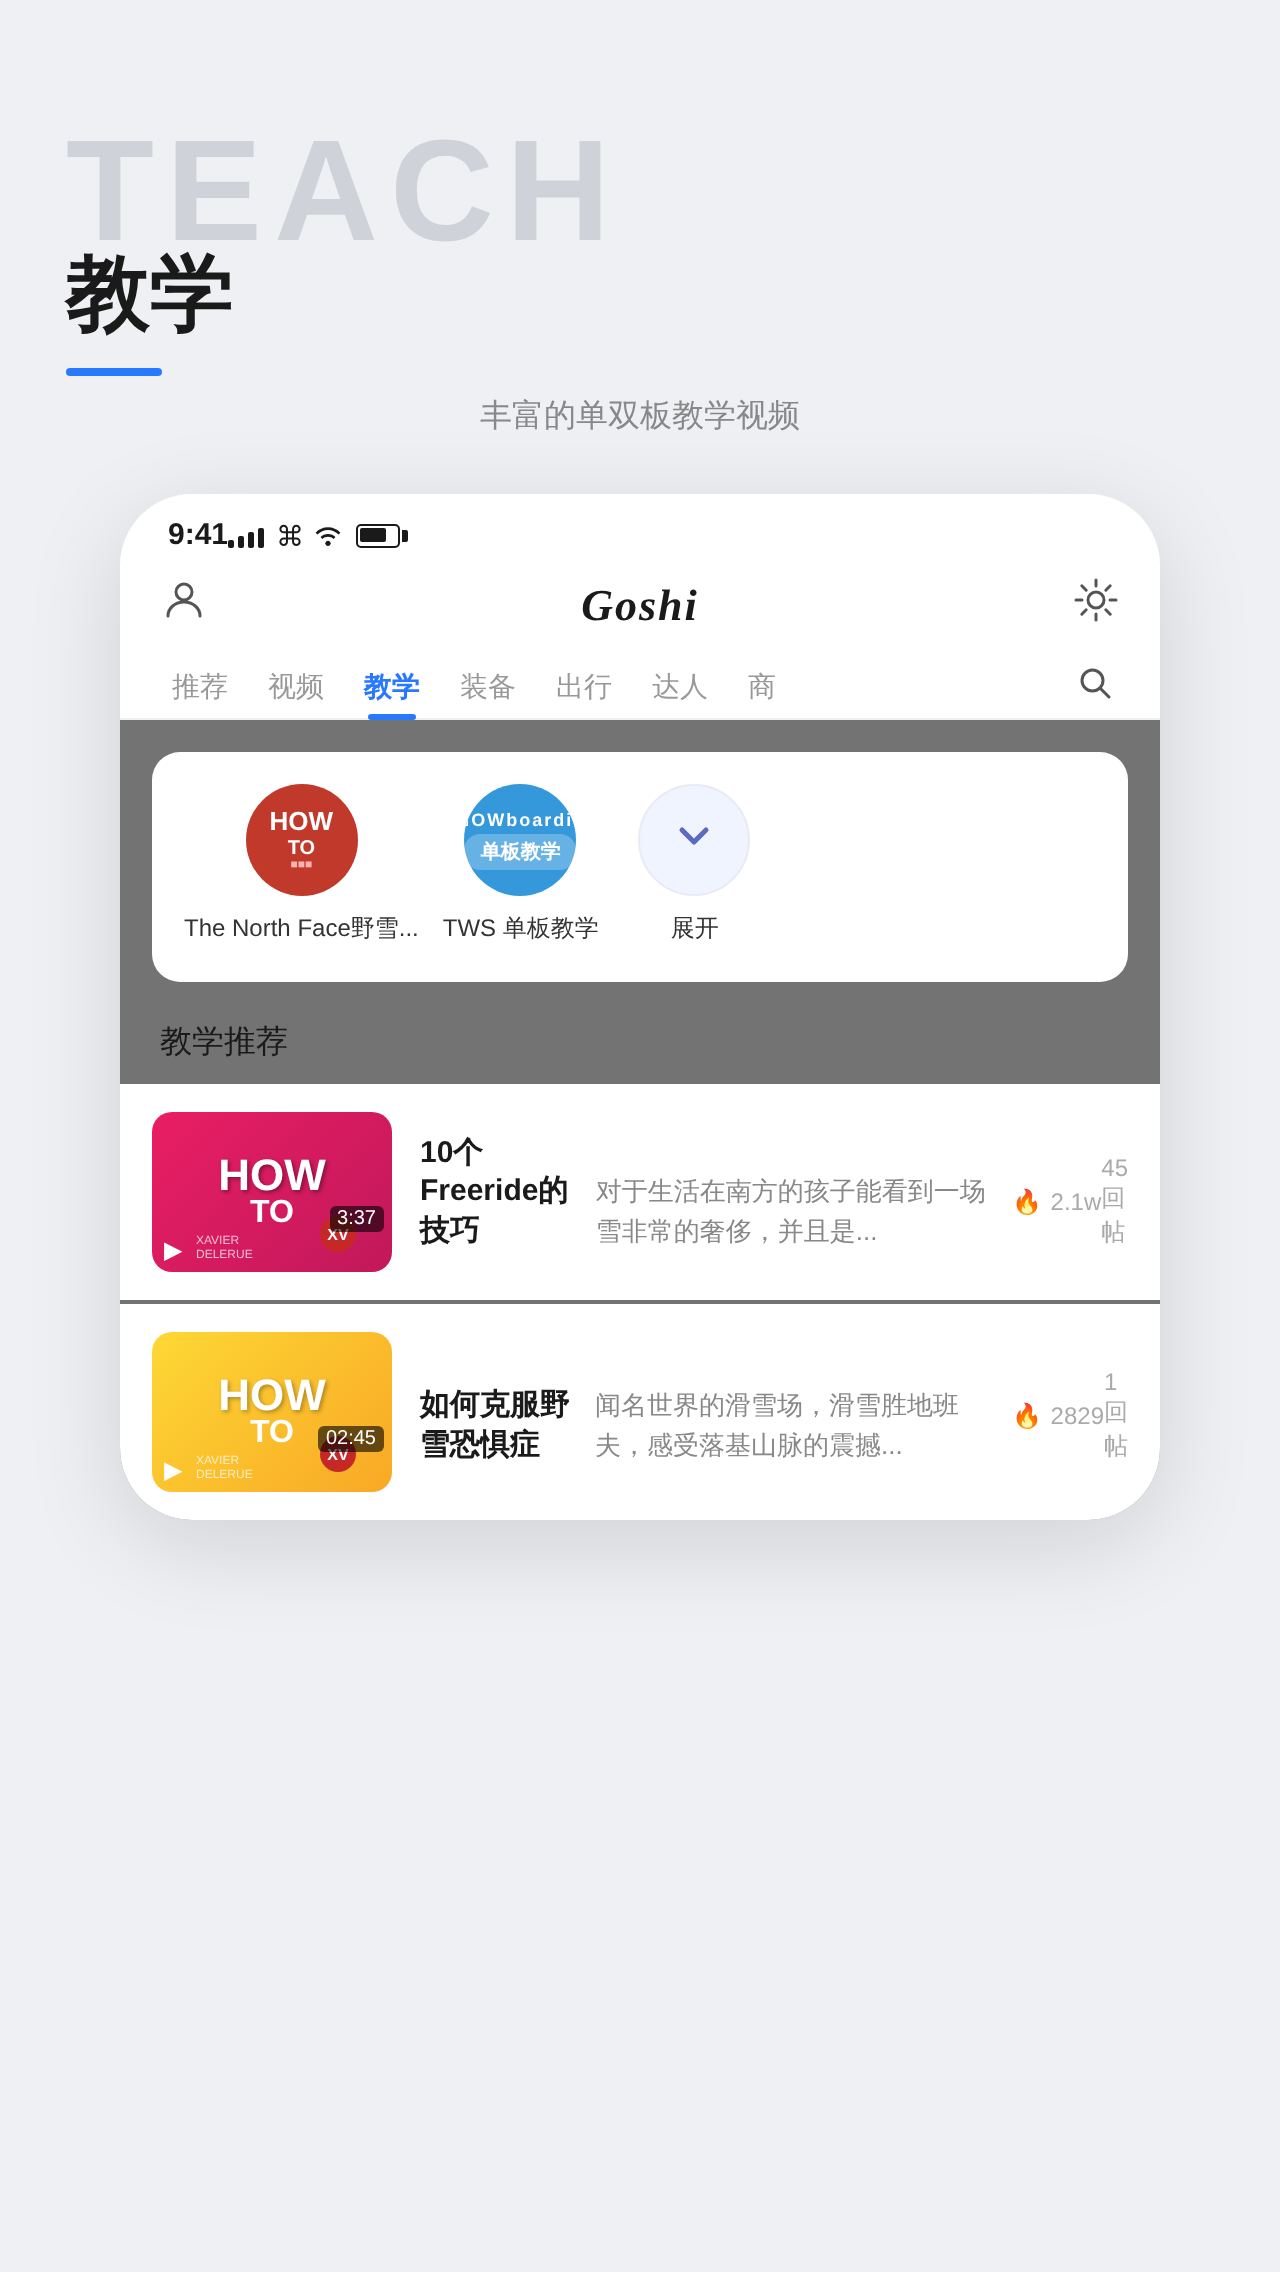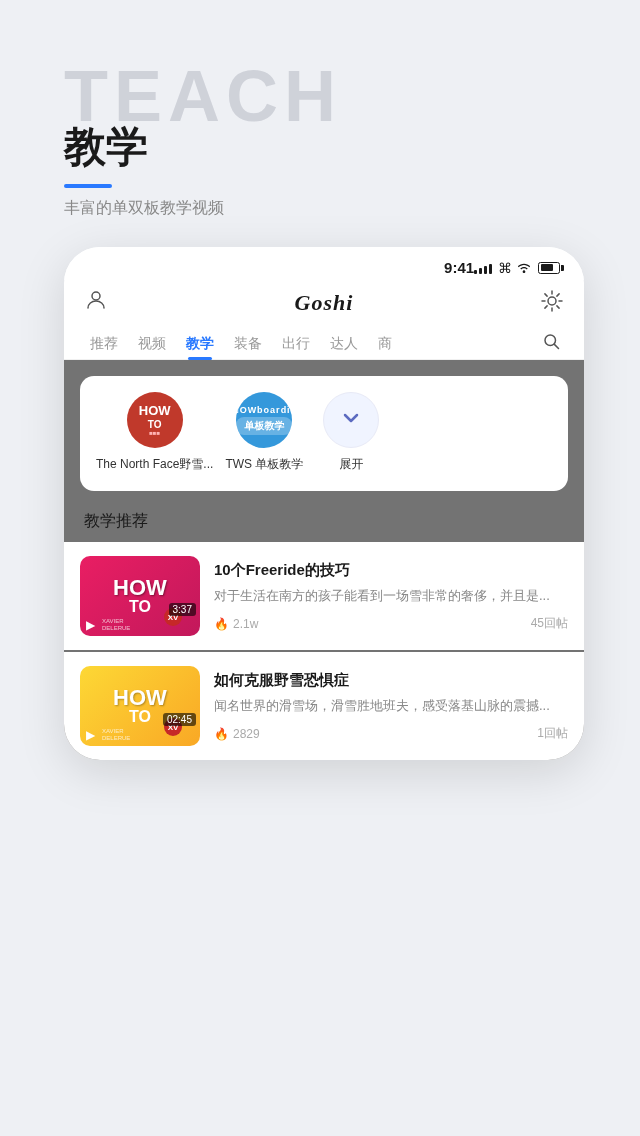--- a/index.html
+++ b/index.html
@@ -10,21 +10,21 @@
       font-family: -apple-system, 'PingFang SC', 'Helvetica Neue', sans-serif;
       overflow-x: hidden;
     }
 
     
     .bg-page {
       width: 640px;
       min-height: 1136px;
       background: #eef0f4;
       position: relative;
-      padding: 60px 64px 40px;
+      padding: 60px 33px 40px;
     }
 
     
     .teach-heading {
       position: relative;
       margin-bottom: 10px;
     }
     .teach-en {
       font-size: 72px;
       font-weight: 800;
@@ -44,37 +44,38 @@
       width: 48px;
       height: 4px;
       background: #2979ff;
       border-radius: 2px;
       margin: 12px 0 10px;
     }
     .subtitle {
       font-size: 16px;
       color: #888;
       margin-bottom: 28px;
+      text-align: center;
     }
 
     
     .phone-mockup {
       width: 520px;
       margin: 0 auto;
       background: #fff;
       border-radius: 36px;
       box-shadow: 0 12px 48px rgba(0,0,0,0.13);
       overflow: hidden;
       position: relative;
     }
 
     
     .status-bar {
       display: flex;
-      justify-content: flex-end;
+      justify-content: flex-start;
       align-items: center;
       padding: 12px 24px 4px;
       background: #fff;
     }
     .status-time {
       font-size: 15px;
       font-weight: 600;
       color: #1a1a1a;
     }
     .status-icons {
@@ -339,22 +340,23 @@
       height: 18px;
       border-radius: 50%;
       display: flex;
       align-items: center;
       justify-content: center;
     }
 
     .video-info {
       flex: 1;
       display: flex;
-      flex-direction: column;
+      flex-direction: row;
       gap: 6px;
+      align-items: flex-end;
     }
     .video-title {
       font-size: 15px;
       font-weight: 600;
       color: #1a1a1a;
       line-height: 1.3;
     }
     .video-desc {
       font-size: 13px;
       color: #888;

